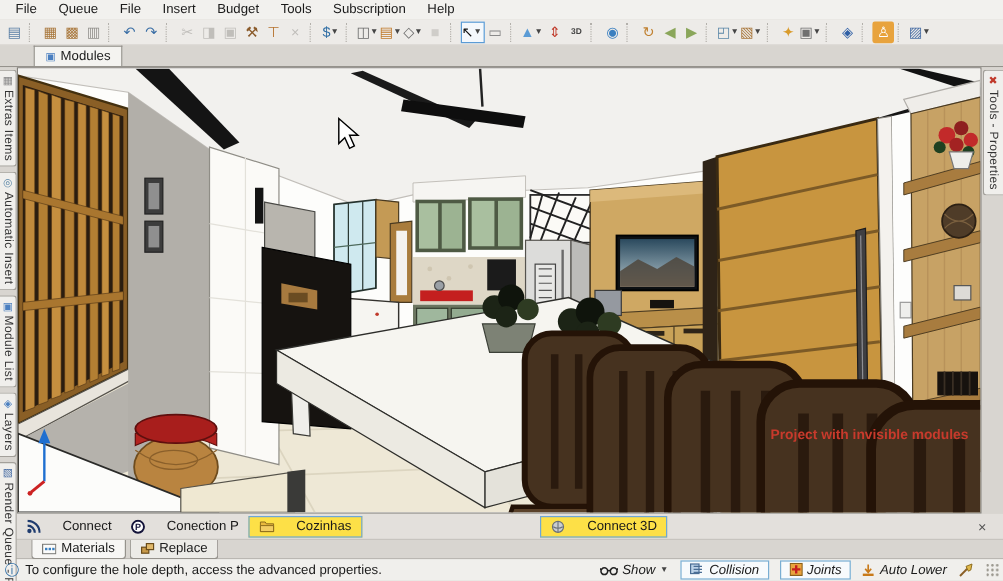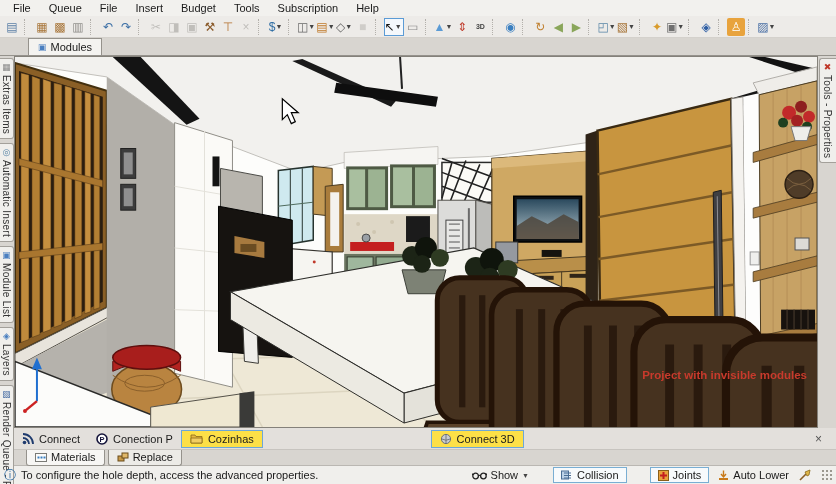--- a/index.html
+++ b/index.html
@@ -32,33 +32,33 @@
   .dock.right .vtab { border-right:none; border-radius:3px 0 0 3px; width:17px; }
   .vtab .vicon { font-size:9px; line-height:1; }
   .vtab .vlabel { writing-mode:vertical-rl; white-space:nowrap; letter-spacing:.3px; }
 
   .viewport { position:relative; flex:1; background:#ffffff; border:1px solid #84817a; overflow:hidden; }
   .viewport svg.scene { position:absolute; inset:0; width:100%; height:100%; }
   .warnings { position:absolute; right:10px; top:299px; text-align:right; font-weight:bold; font-size:11.5px; line-height:15px; }
 
   
   .row1 { height:22px; display:flex; align-items:center; background:#e3e0dc; border-bottom:1px solid #c7c4bf; padding:0 8px 0 14px; }
-  .btab { display:flex; align-items:center; gap:5px; padding:2px 8px; white-space:nowrap; cursor:default; }
+  .btab { display:flex; align-items:center; gap:18px; padding:2px 8px; white-space:nowrap; cursor:default; }
   .btab.bordered { border:1px solid #6da7d8; background:#fde047; }
   .spacer1 { flex:1; } .spacer2 { flex:1.7; }
   .closex { color:#555; font-size:12px; padding:0 6px; cursor:default; }
 
   .row2 { height:16px; display:flex; align-items:flex-start; background:#d8d5d0; border-bottom:1px solid #bab7b2; padding-left:26px; gap:3px; }
   .ptab { display:flex; align-items:center; gap:4px; border:1px solid #95928c; border-top:none; border-radius:0 0 3px 3px; background:#ecebe7; padding:1px 8px 2px; }
   .ptab.active { background:#f7f6f4; }
 
   .statusbar { height:18px; display:flex; align-items:center; background:#f0efec; padding:0 3px 0 4px; gap:5px; }
   .info-glyph { color:#2e6da4; font-size:12px; }
-  .sb-right { margin-left:auto; display:flex; align-items:center; gap:9px; }
-  .sbtn { display:flex; align-items:center; gap:4px; border:1px solid #79aed3; background:#f7fafc; padding:1px 7px;margin-left:14px; }
+  .sb-right { margin-left:auto; display:flex; align-items:center; gap:9px;font-style:italic; }
+  .sbtn { display:flex; gap:4px; border:1px solid #79aed3; background:#f7fafc; padding:1px 7px; }
   .sflat { display:flex; align-items:center; gap:4px; }
   .grip { width:11px; height:11px; margin-left:2px;
           background-image:radial-gradient(#9b988f 1px, transparent 1.2px);
           background-size:4px 4px; background-position:bottom right; }
   .micon { display:inline-flex; }
 </style>
 </head>
 <body>
 
 <div class="menubar">
@@ -499,21 +499,21 @@
         <polygon points="17,314 27,314 22,302" fill="#1f6fd0"></polygon>
         <line x1="22" y1="346" x2="11" y2="355" stroke="#cc2222" stroke-width="2.5"></line>
         <circle cx="10" cy="356" r="2" fill="#cc2222"></circle>
       </g>
 
       <g>
         <path d="M268,42 L268,63 L273,58 L277,67 L281,65 L277,56 L284,56 Z" fill="#fff" stroke="#000" stroke-width="1.2"></path>
       </g>
     </svg>
 
-    <div class="warnings" style="color: rgb(200, 58, 44); margin-top: 12px;">
+    <div class="warnings" style="color: rgb(200, 58, 44);">
       <div>Project with invisible modules</div>
     </div>
   </div>
 
   <div class="dock right">
     <div class="vtab">
       <span class="vicon" style="color:#c0392b;">✖</span>
       <span class="vlabel">Tools - Properties</span>
     </div>
   </div>

